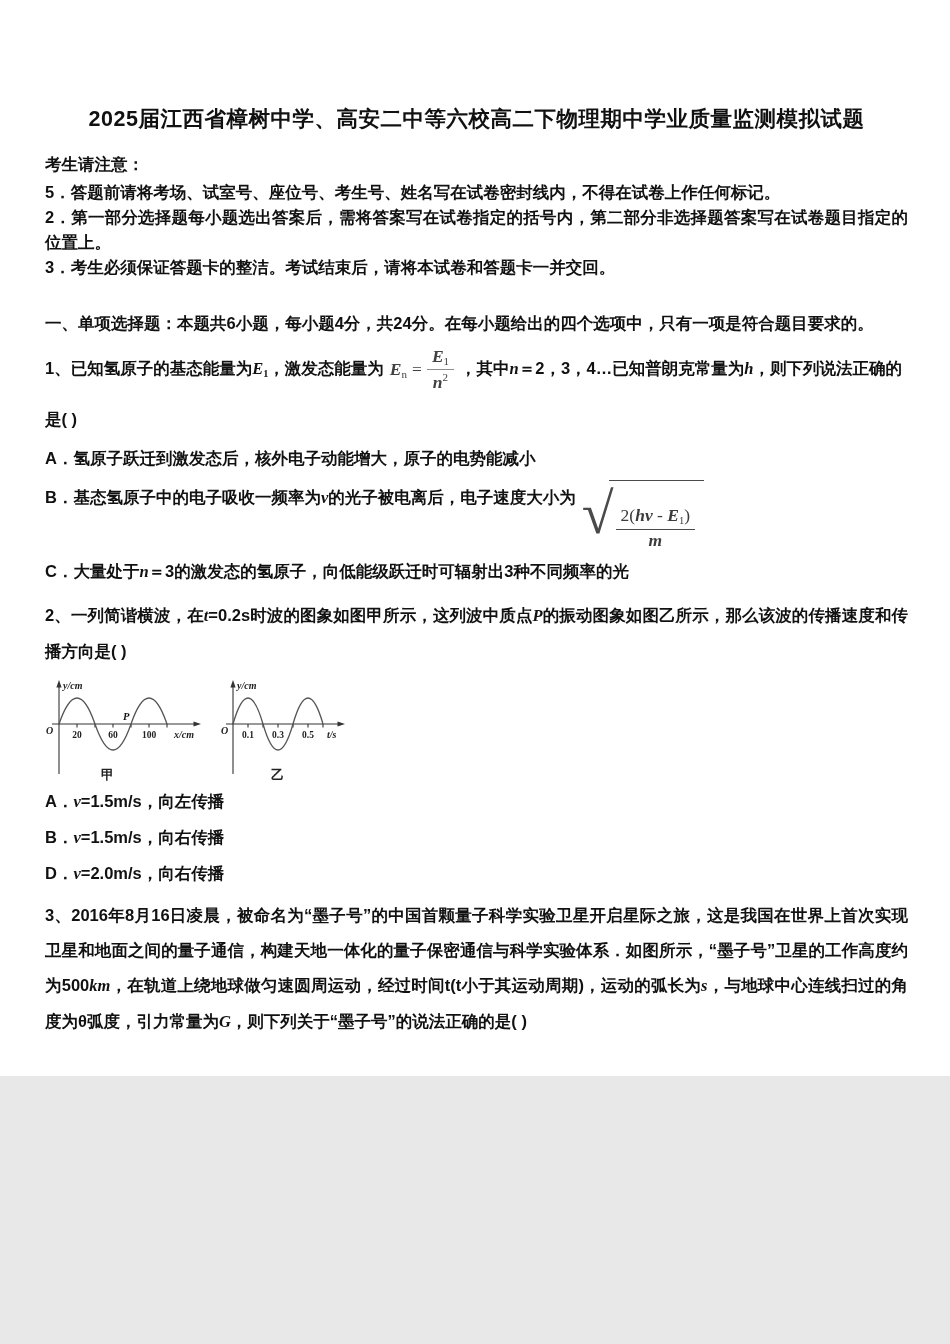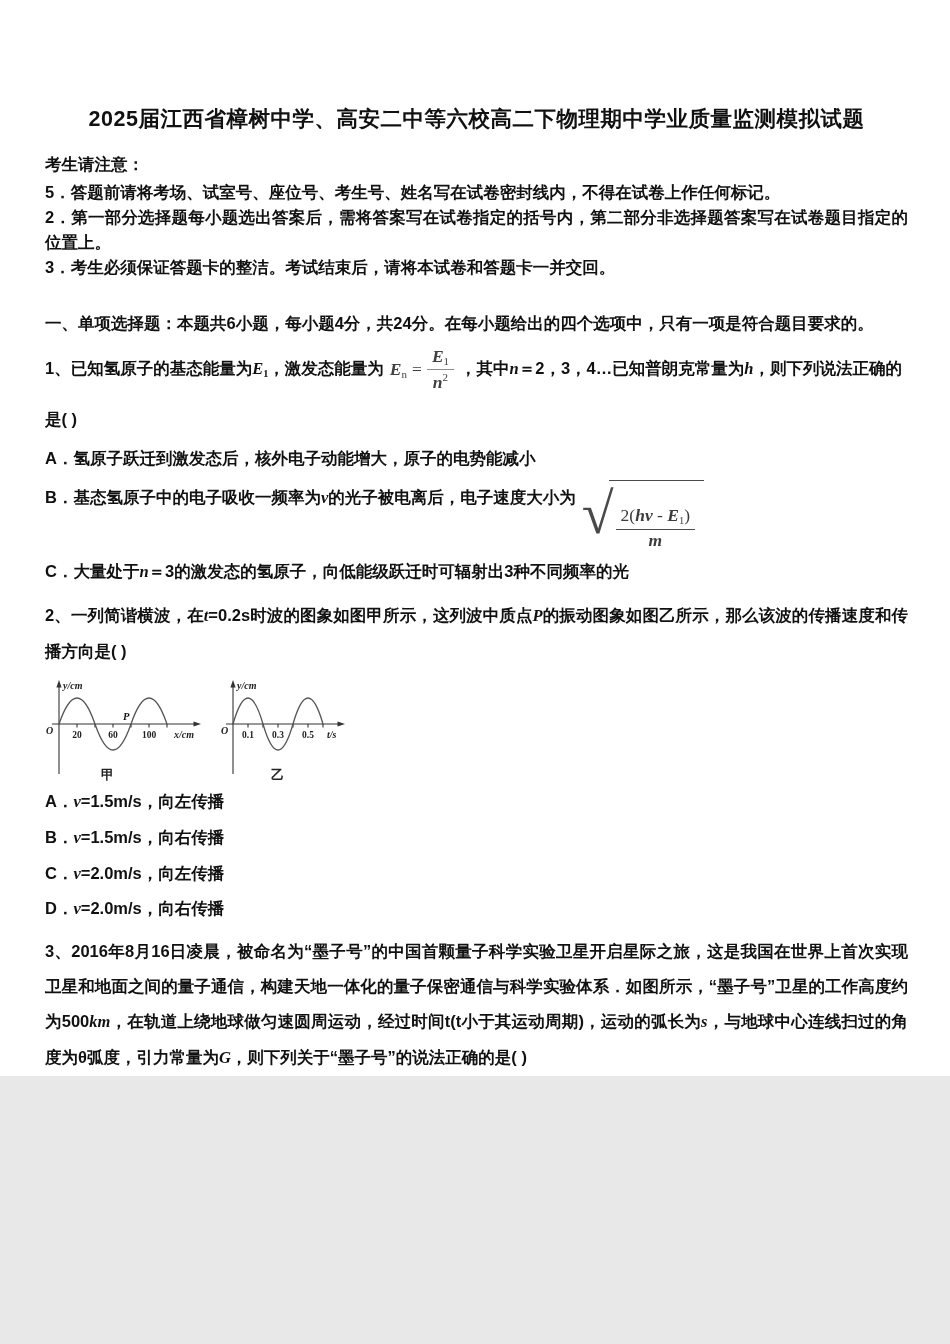--- a/index.html
+++ b/index.html
@@ -140,18 +140,17 @@
       <text class="sv-n" x="27" y="61" text-anchor="middle">0.1</text>
       <text class="sv-n" x="57" y="61" text-anchor="middle">0.3</text>
       <text class="sv-n" x="87" y="61" text-anchor="middle">0.5</text>
       <text class="sv-i" x="106" y="61">t/s</text>
       <text class="sv-c" x="50" y="102">乙</text>
     </svg>
   </div>
 
   <p class="q-para opt-bold first-opt"><span>A．</span><span class="vb">v</span><span>=1.5m/s，向左传播</span></p>
   <p class="q-para opt-bold"><span>B．</span><span class="vb">v</span><span>=1.5m/s，向右传播</span></p>
-  <p class="q-para opt-bold"><span>C．</span><span class="vb">v</span><span>=2.0m/s，向左传播</span></p>
   <p class="q-para opt-bold"><span>D．</span><span class="vb">v</span><span>=2.0m/s，向右传播</span></p>
 
   <p class="q-para q3-stem"><span>3、2016年8月16日凌晨，被命名为“墨子号”的中国首颗量子科学实验卫星开启星际之旅，这是我国在世界上首次实现卫星和地面之间的量子通信，构建天地一体化的量子保密通信与科学实验体系．如图所示，“墨子号”卫星的工作高度约为500</span><span class="vb">km</span><span>，在轨道上绕地球做匀速圆周运动，经过时间t(t小于其运动周期)，运动的弧长为</span><span class="v">s</span><span>，与地球中心连线扫过的角度为θ弧度，引力常量为</span><span class="v">G</span><span>，则下列关于“墨子号”的说法正确的是( )</span></p>
 
 </div>
 
 </body></html>

